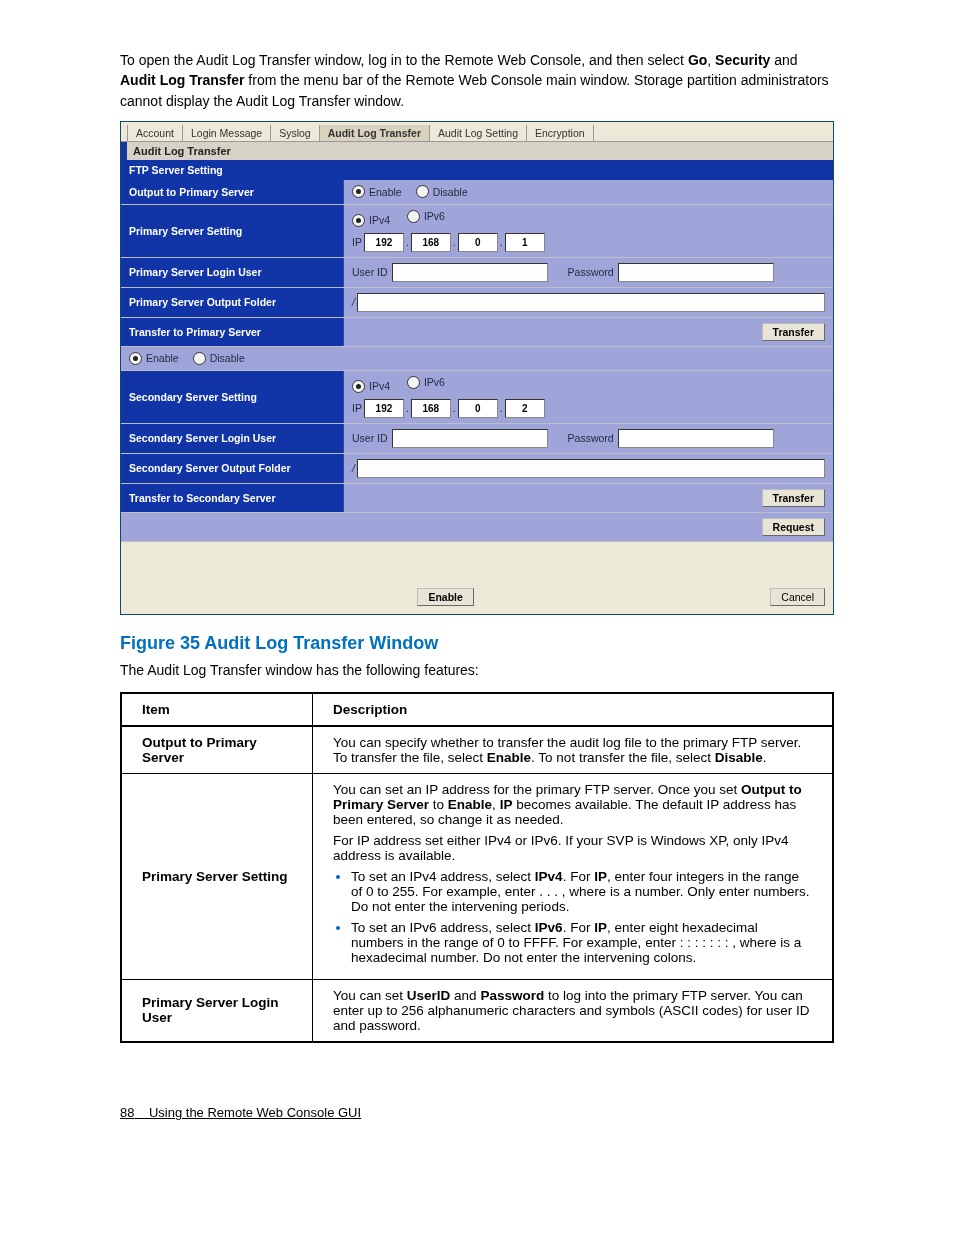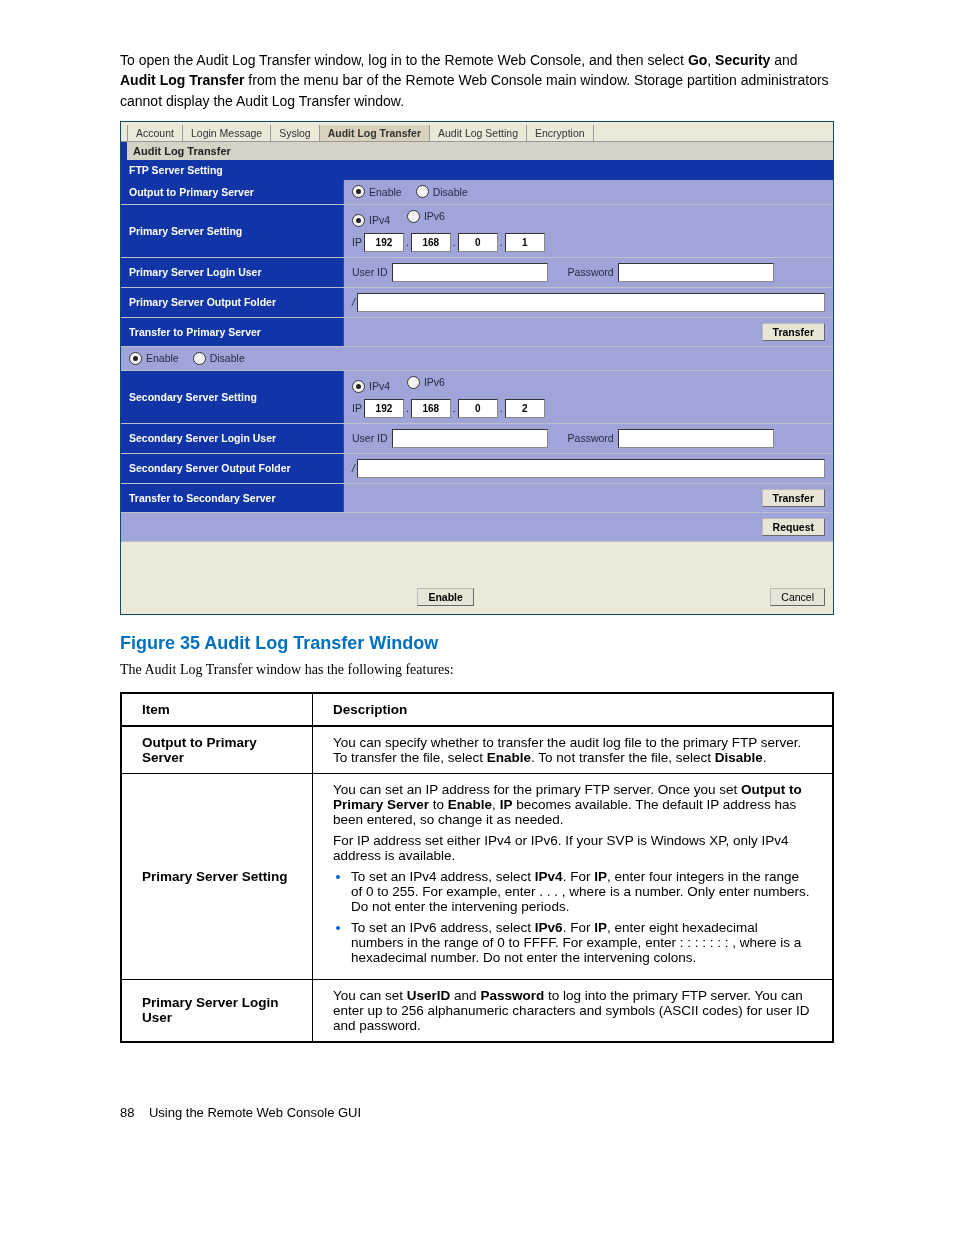--- a/index.html
+++ b/index.html
@@ -135,21 +135,20 @@
 }
 .fig-caption {
   color: #0070c0;
   font-size: 18px;
   font-weight: bold;
   margin: 6px 0 8px 0;
 }
 .after-caption {
   font-size: 14px;
   margin-bottom: 14px;
-  font-family: Liberation Serif, serif;
 }
 table.desc {
   width: 100%;
   border-collapse: collapse;
   border: 2px solid #000;
   font-size: 13.5px;
 }
 table.desc th, table.desc td {
   border: 1px solid #000;
   padding: 8px 20px;
@@ -169,20 +168,21 @@
   margin: 6px 0 0 0;
   padding-left: 18px;
 }
 table.desc li {
   margin-bottom: 6px;
 }
 table.desc li::marker { color: #0060d0; }
 .footer {
   margin-top: 62px;
   font-size: 13px;
+  text-decoration: underline;
 }
 </style>
 </head>
 <body>
 
 <div class="page">
 
   <div class="intro">
     <span>To open the Audit Log Transfer window, log in to the Remote Web Console, and then select </span><b>Go</b><span>, </span><b>Security</b><span> and </span><b>Audit Log Transfer</b><span> from the menu bar of the Remote Web Console main window. Storage partition administrators cannot display the Audit Log Transfer window.</span>
   </div>

